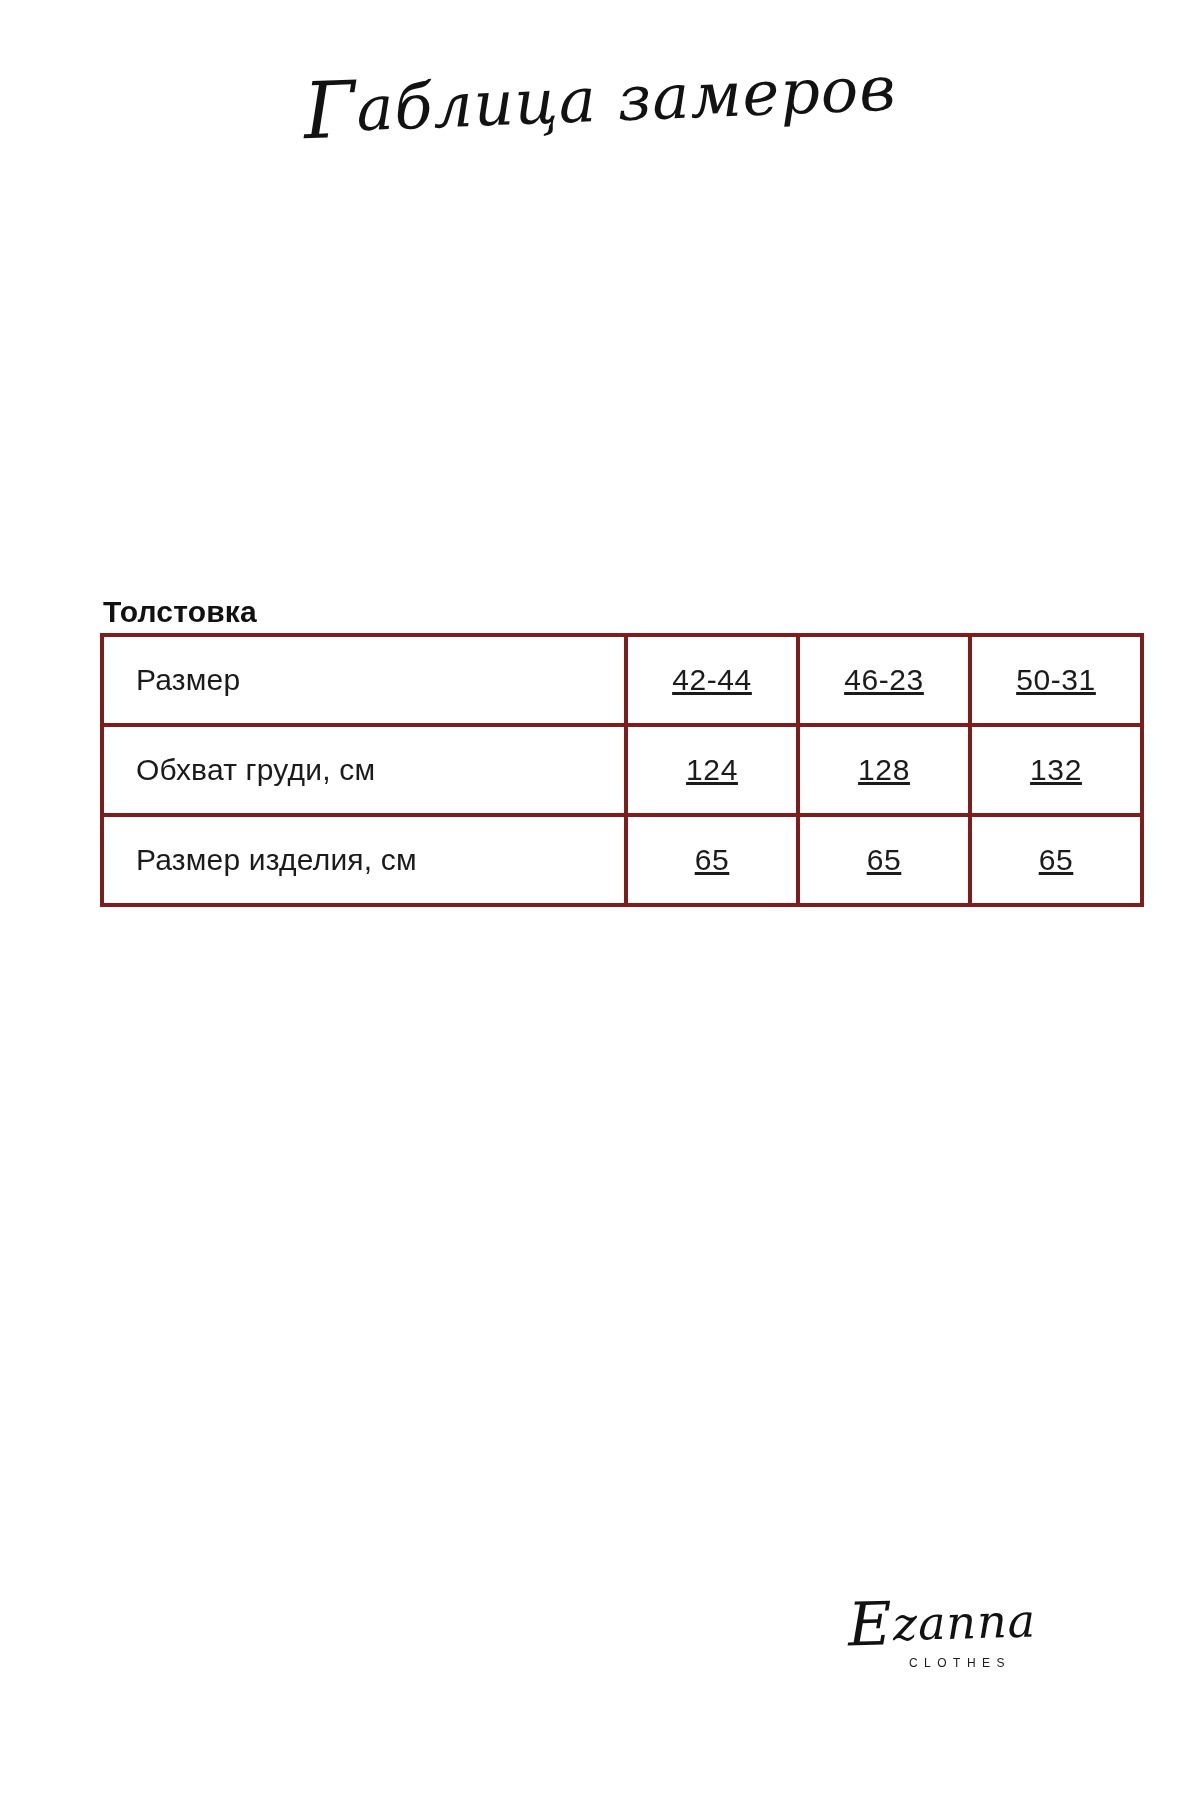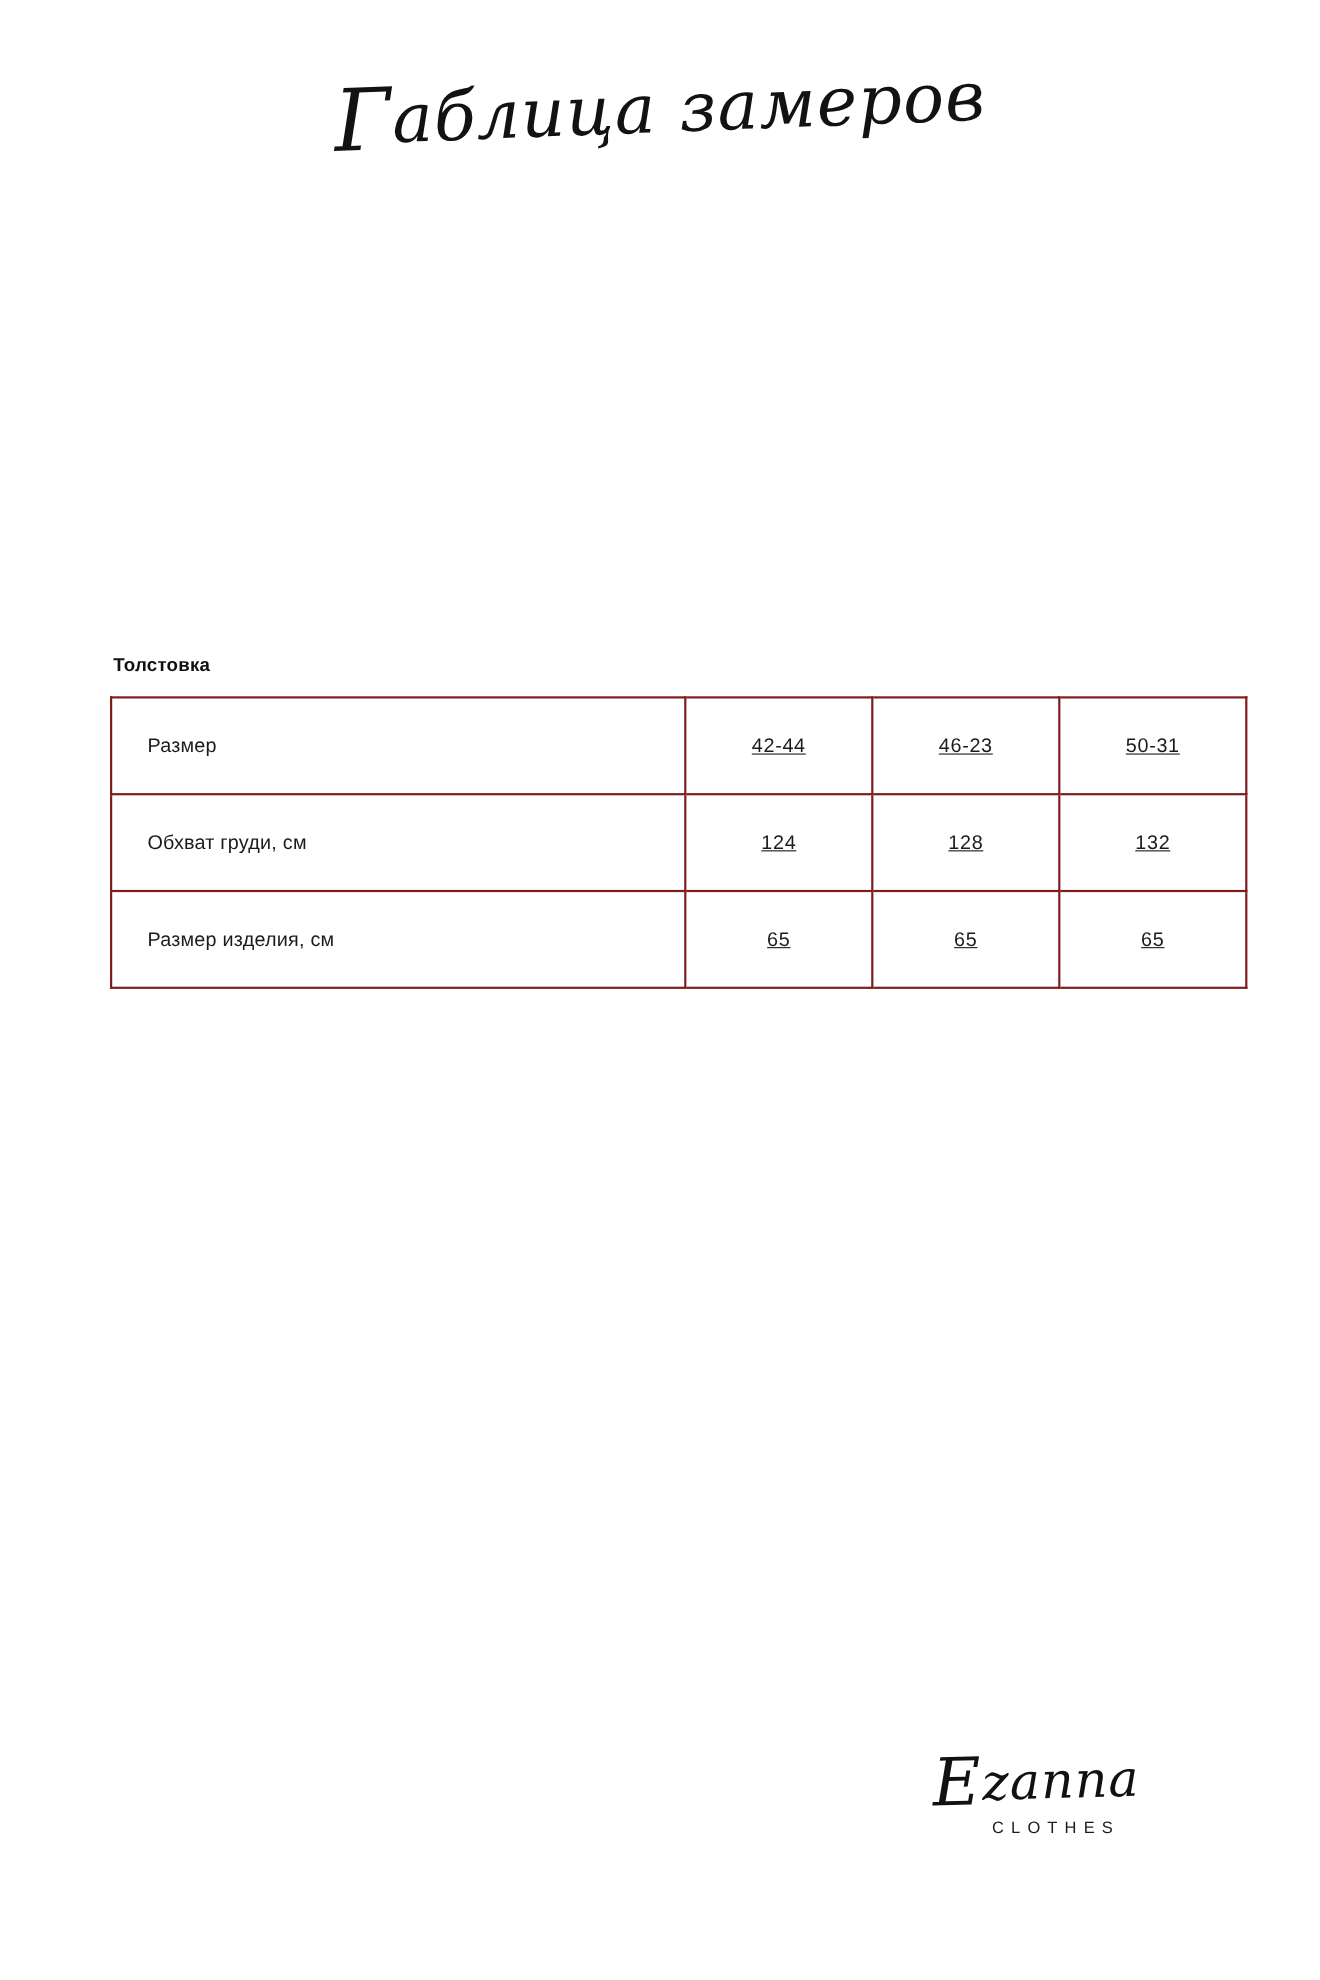--- a/index.html
+++ b/index.html
@@ -41,39 +41,39 @@
   .header-title .swash {
     font-size: 78px;
     vertical-align: -6px;
   }
 
   
   .section-label {
     position: absolute;
     top: 595px;
     left: 103px;
-    font-size: 17px;
+    font-size: 30px;
     font-weight: bold;
     letter-spacing: 0.2px;
     color: #111111;
   }
 
   
   .size-table {
     position: absolute;
     top: 633px;
     left: 100px;
     width: 985px;
     border-collapse: collapse;
     table-layout: fixed;
   }
   .size-table td {
-    border: 2px solid #7f1d1d;
+    border: 4px solid #7f1d1d;
     height: 84px;
-    font-size: 18px;
+    font-size: 30px;
     color: #1b1b1b;
     font-weight: 400;
     vertical-align: middle;
   }
   .size-table td.label {
     text-align: left;
     padding-left: 32px;
     width: 487px;
     letter-spacing: 0.2px;
   }
@@ -101,21 +101,21 @@
     line-height: 1;
     white-space: nowrap;
     transform: rotate(-1.5deg);
   }
   .brand-name .cap {
     font-size: 60px;
     vertical-align: -4px;
   }
   .brand-sub {
     margin-top: 4px;
-    font-size: 15px;
+    font-size: 12px;
     letter-spacing: 6.5px;
     color: #1b1b1b;
     font-family: "Liberation Sans", sans-serif;
     padding-left: 36px;
   }
 </style>
 </head>
 <body>
 
 <div class="page">

